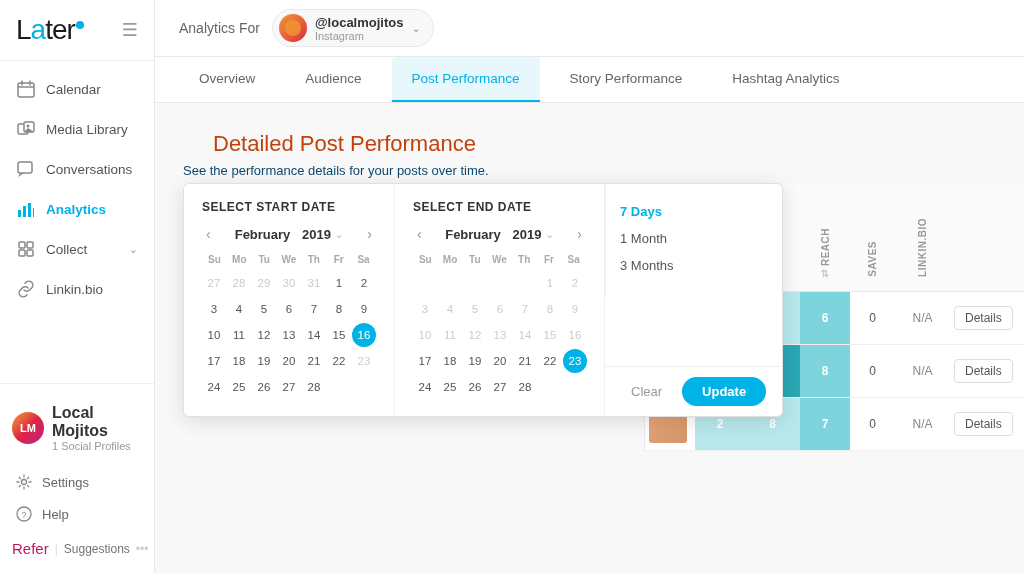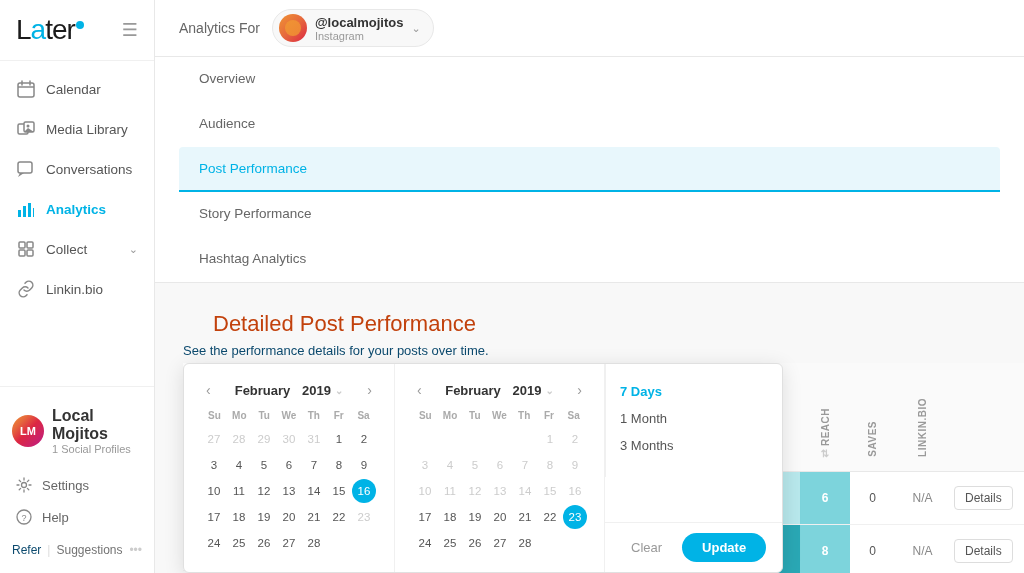--- a/index.html
+++ b/index.html
@@ -143,23 +143,22 @@
     .account-info .account-name { font-size: 13px; font-weight: 600; color: #333; }
     .account-info .account-type { font-size: 11px; color: #999; }
     .account-chevron { color: #999; font-size: 11px; }
 
     
     .tab-nav {
       background: #fff;
       border-bottom: 1px solid #e8e8e8;
       padding: 0 24px;
       display: flex;
-      gap: 0;
+      gap: 10px;
       flex-shrink: 0;
-      flex-direction: column;
     }
     .tab-item {
       padding: 14px 20px;
       font-size: 13.5px;
       color: #666;
       cursor: pointer;
       border-bottom: 2px solid transparent;
       white-space: nowrap;
     }
     .tab-item.active {
@@ -485,21 +484,21 @@
       </div>
       <div class="sidebar-link">
         <svg width="16" height="16" viewBox="0 0 16 16" fill="none">
           <circle cx="8" cy="8" r="7" stroke="#888" stroke-width="1.3" fill="none"></circle>
           <text x="8" y="12" text-anchor="middle" font-size="9" fill="#888">?</text>
         </svg>
         <span>Help</span>
       </div>
     </div>
     <div class="refer-row">
-      <span style="cursor:pointer;color:#0c4a6e;font-size:12px;">Refer</span>
+      <span style="cursor:pointer;color:#be185d;font-size:15px;">Refer</span>
       <span style="color:#ddd">|</span>
       <span style="cursor:pointer;color:#737373;font-size:12px;">Suggestions</span>
       <span style="margin-left:auto;color:#ccc;cursor:pointer">•••</span>
     </div>
   </div>
 </div>
 
 <div class="main-content">
 
   <div class="top-bar">
@@ -549,20 +548,23 @@
           <line x1="10" y1="0.5" x2="10" y2="3.5" stroke="#999" stroke-width="1.2" stroke-linecap="round"></line>
         </svg>
         <span>Feb 16, 2019 - Feb 23, 2019</span>
       </div>
       <button class="export-btn">Export CSV</button>
     </div>
 
     <div class="calendar-overlay">
 
       <div class="calendar-side">
+        <div class="cal-header">
+          <span>Select Start Date</span>
+        </div>
         <div class="cal-nav">
           <button class="cal-nav-btn">‹</button>
           <div class="cal-nav-title">
             <span>February</span>&nbsp;<span>2019</span>
             <span style="color:#ccc;font-size:10px">⌄</span>
           </div>
           <button class="cal-nav-btn">›</button>
         </div>
         <div class="cal-grid">
           <div class="cal-dow-row">
@@ -617,20 +619,23 @@
             <span class="cal-day">26</span>
             <span class="cal-day">27</span>
             <span class="cal-day">28</span>
             <span class="cal-day empty"></span>
             <span class="cal-day empty"></span>
           </div>
         </div>
       </div>
 
       <div class="calendar-side">
+        <div class="cal-header">
+          <span>Select End Date</span>
+        </div>
         <div class="cal-nav">
           <button class="cal-nav-btn">‹</button>
           <div class="cal-nav-title">
             <span>February</span>&nbsp;<span>2019</span>
             <span style="color:#ccc;font-size:10px">⌄</span>
           </div>
           <button class="cal-nav-btn">›</button>
         </div>
         <div class="cal-grid">
           <div class="cal-dow-row">

